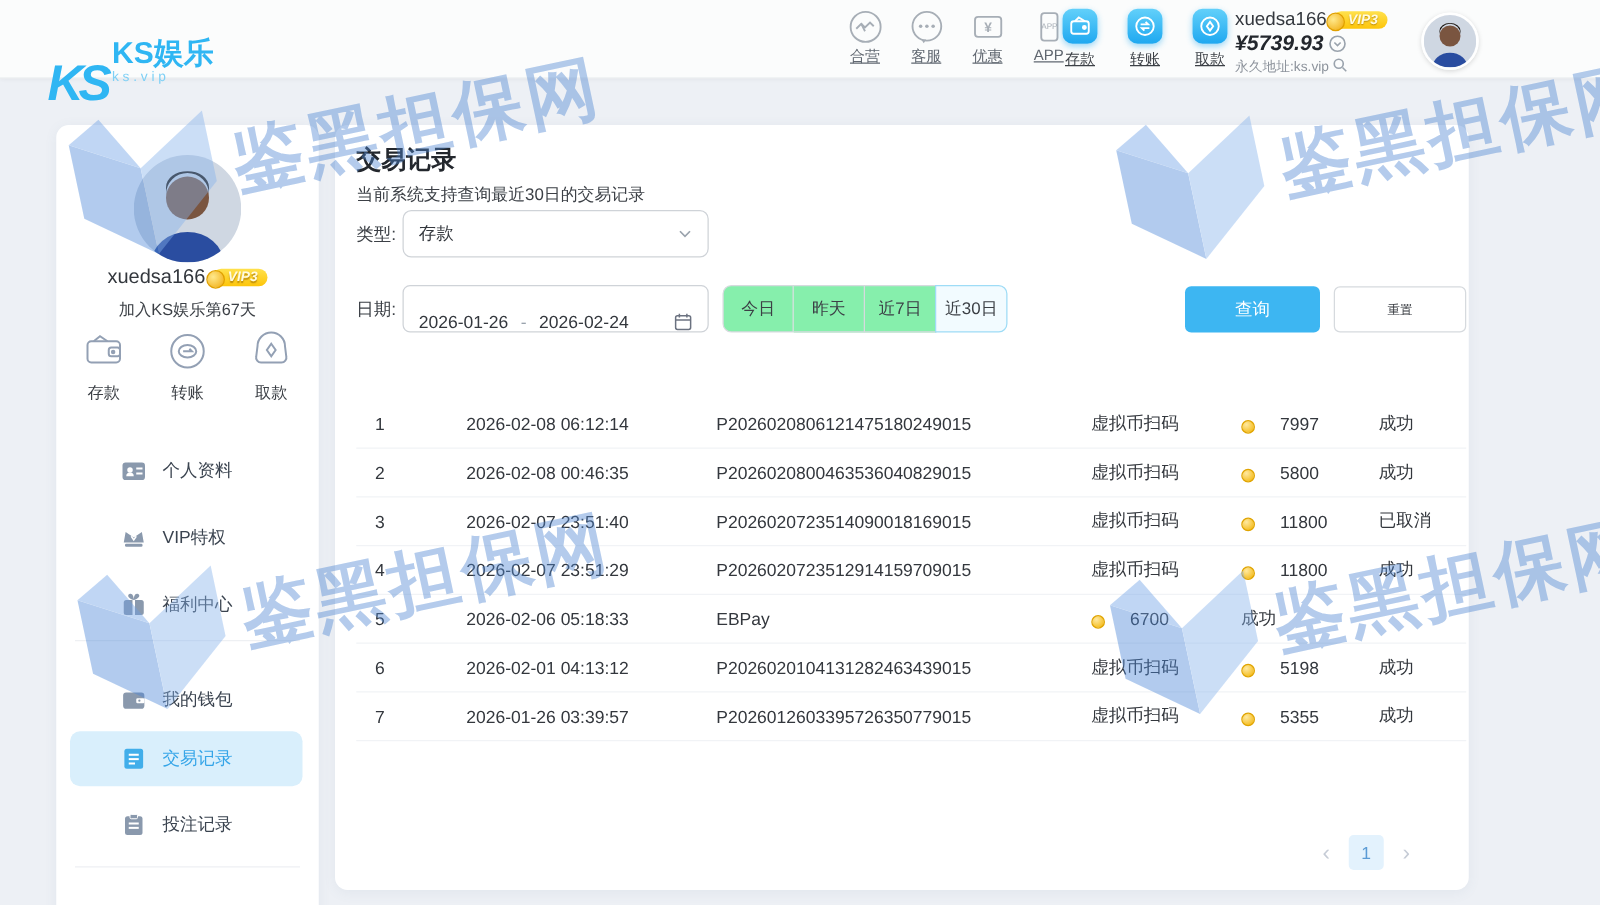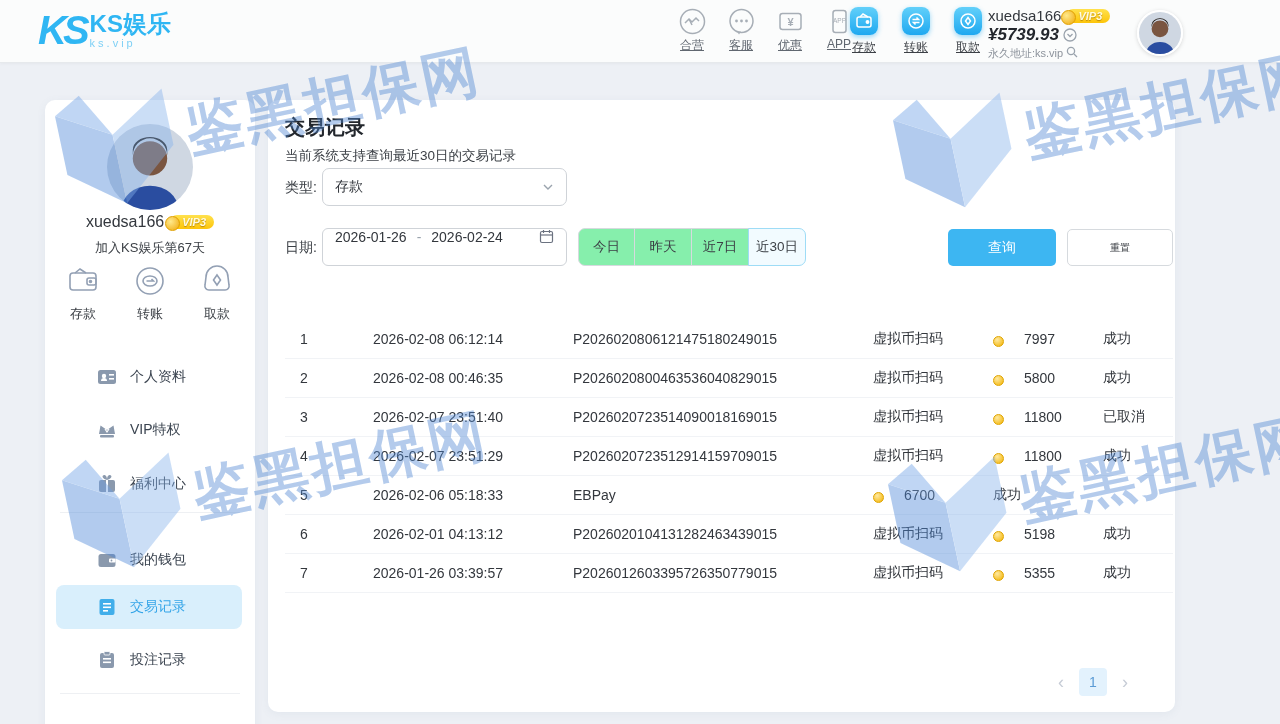--- a/index.html
+++ b/index.html
@@ -4,21 +4,21 @@
 <style>
   * { margin:0; padding:0; box-sizing:border-box; }
   html,body { width:1280px; height:724px; overflow:hidden; }
   body { font-family:"Liberation Sans","DejaVu Sans",sans-serif; background:#edf0f5; color:#333; }
   .page { position:relative; width:1280px; height:724px; background:#edf0f5; overflow:hidden; }
 
   
   .header { position:absolute; left:0; top:0; width:1280px; height:63px; background:#fbfcfc;
             border-bottom:1px solid #e6e9ec; box-shadow:0 1px 3px rgba(0,0,0,.04); z-index:5; }
   .logo { position:absolute; left:38px; top:8px; display:flex; align-items:center; cursor:pointer; }
-  .logo-mark { font-style:italic; font-weight:bold; font-size:40px; color:#2fb6f3; line-height:44px; letter-spacing:-4px; }
+  .logo-mark { font-style:italic; font-weight:bold; font-size:40px; color:#2fb6f3; line-height:44px; letter-spacing:-4px;margin-top:37px; }
   .logo-txt { margin-left:4px; }
   .logo-title { font-size:24px; font-weight:bold; color:#2fb6f3; line-height:26px; }
   .logo-sub { font-size:11px; color:#7fd0f5; letter-spacing:3px; }
   .nav { position:absolute; left:199px; top:0; height:63px; display:flex; align-items:center; gap:19px; }
   .nav-item { font-size:17px; color:#3c4046; cursor:pointer; white-space:nowrap; }
 
   .hicons-gray { position:absolute; left:674px; top:8px; display:flex; gap:13px; }
   .hicon { width:36px; display:flex; flex-direction:column; align-items:center; cursor:pointer; }
   .hicon .lab { font-size:12px; color:#606770; margin-top:2px; white-space:nowrap;text-decoration:underline; }
   .hicons-blue { position:absolute; left:846px; top:7px; display:flex; gap:16px; }
@@ -62,21 +62,21 @@
   
   .main { position:absolute; left:268px; top:100px; width:907px; height:612px; background:#fff;
           border-radius:10px; box-shadow:0 2px 10px rgba(90,110,140,.07); z-index:2; }
   .m-title { position:absolute; left:17px; top:14px; font-size:20px; font-weight:bold; color:#23272d; }
   .m-sub { position:absolute; left:17px; top:47px; font-size:13.5px; color:#3c4046; }
   .f-label { position:absolute; font-size:14px; color:#3c4046; line-height:38px; }
   .sel { position:absolute; left:54px; top:68px; width:245px; height:38px; border:1px solid #cfd3d8; border-radius:7px;
          background:#fff; display:flex; align-items:center; padding:0 12px; font-size:14px; color:#33373d; cursor:pointer; }
   .sel .chev { margin-left:auto; }
   .datebox { position:absolute; left:54px; top:128px; width:245px; height:38px; border:1px solid #cfd3d8; border-radius:6px;
-         display:flex; align-items:flex-start; padding:0 12px; font-size:14px; color:#33373d; gap:10px; cursor:text; }
+         display:flex; align-items:flex-end; padding:0 12px; font-size:14px; color:#33373d; gap:10px; cursor:text; }
   .datebox .cal { margin-left:auto; }
   .qrgroup { position:absolute; left:310px; top:128px; height:38px; display:flex; }
   .qr { width:57px; height:38px; border:1px solid #d6dade; border-left:none; background:#86efac; font-size:13.5px;
         color:#3c4046; cursor:pointer; font-family:inherit; }
   .qr:first-child { border-left:1px solid #d6dade; border-radius:7px 0 0 7px; }
   .qr:last-child { border-radius:0 7px 7px 0; }
   .qr.active { border:1px solid #9edcf6; background:#f2fbff; margin-left:-1px; width:58px; }
   .btn-search { position:absolute; left:680px; top:129px; width:108px; height:37px; background:#3db6f2; color:#fff;
         border:none; border-radius:5px; font-size:14px; cursor:pointer; font-family:inherit; }
   .btn-reset { position:absolute; left:799px; top:129px; width:106px; height:37px; background:#fff; color:#33373d;

